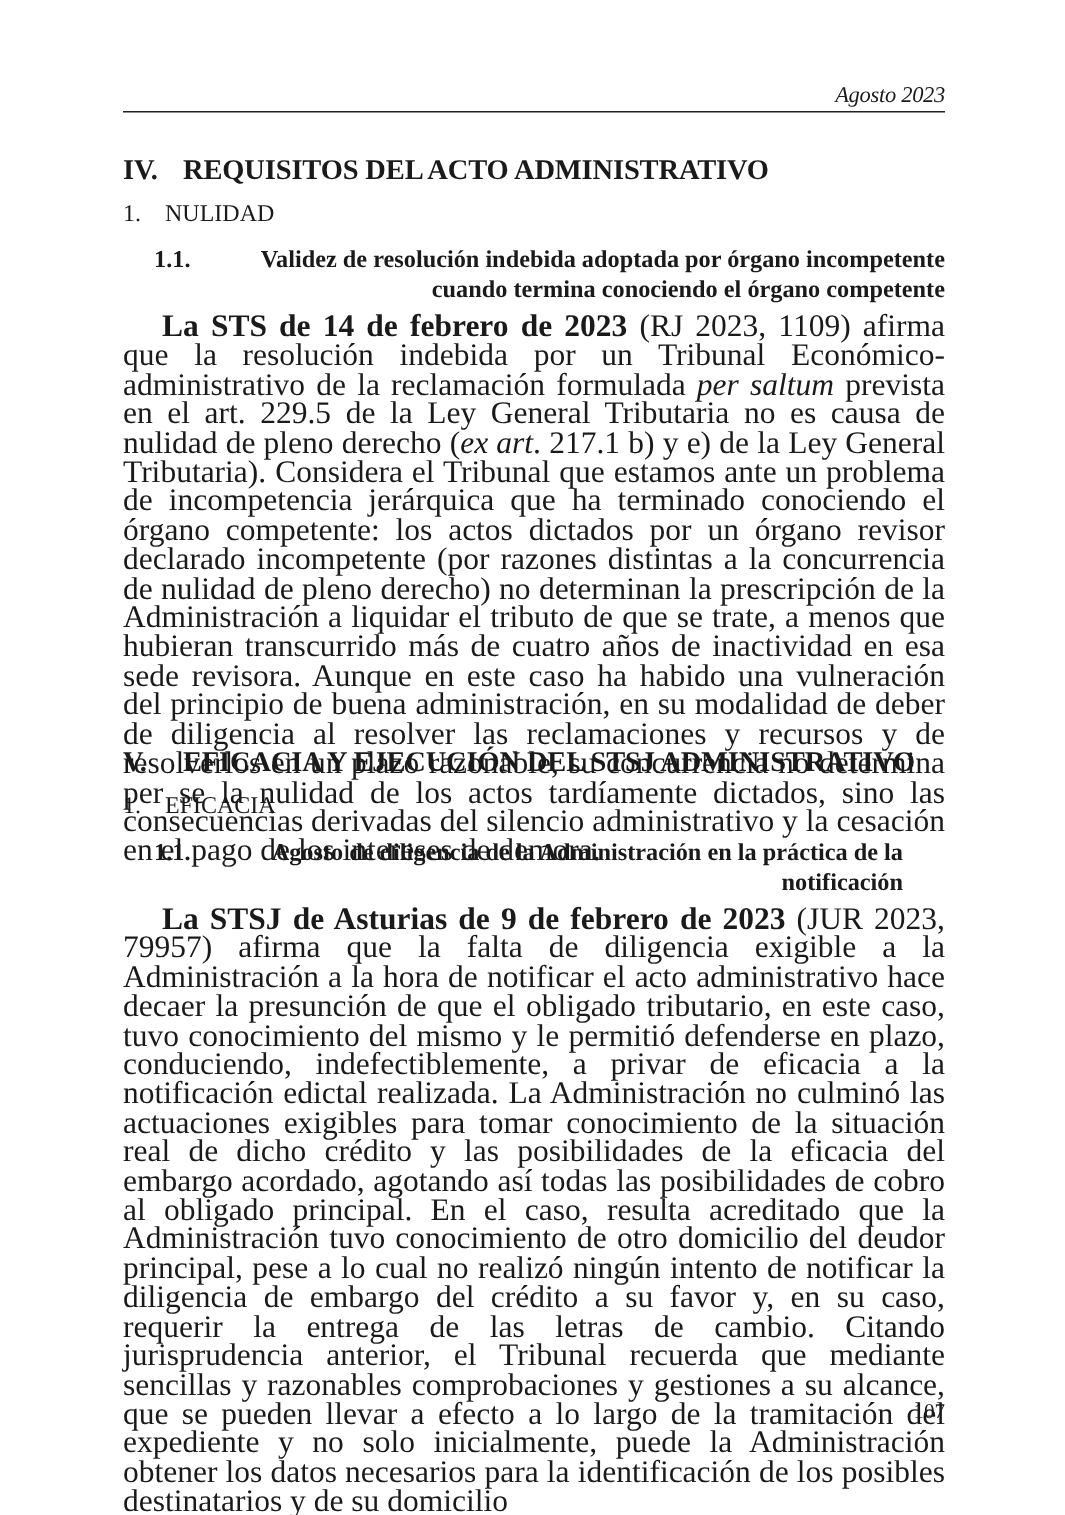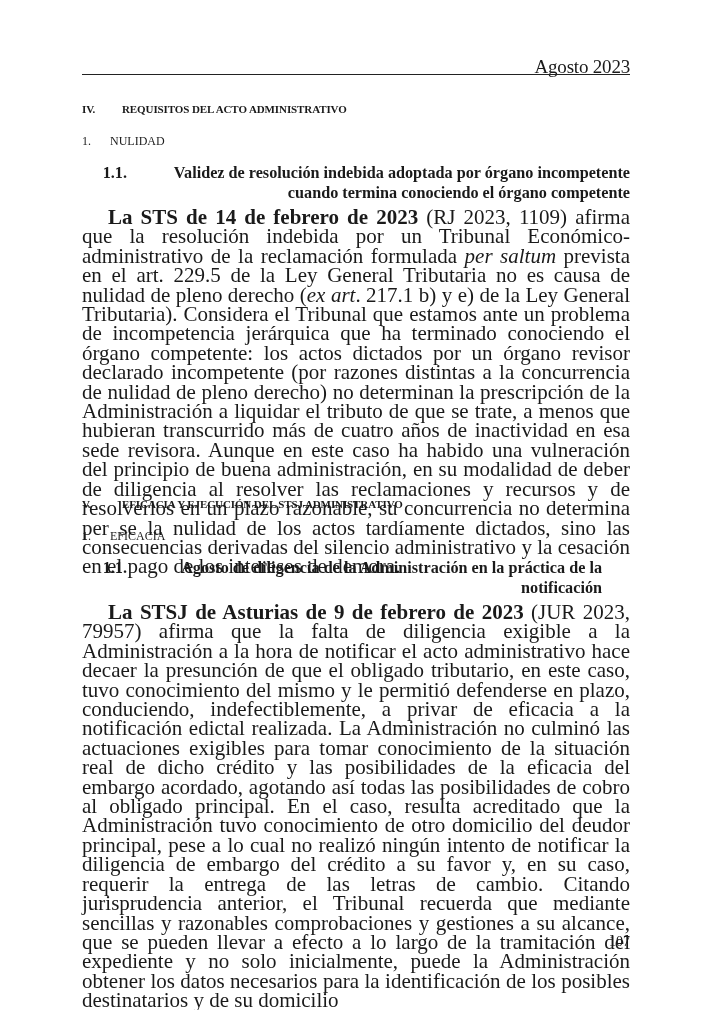--- a/index.html
+++ b/index.html
@@ -1,23 +1,23 @@
 <!DOCTYPE html>
 <html><head>
 <meta charset="utf-8">
 <style>
   html, body { margin: 0; padding: 0; background: #ffffff; }
   body { width: 710px; height: 1010px; position: relative; overflow: hidden;
          font-family: "Liberation Serif", "DejaVu Serif", serif; color: #1a1a1a; }
   .page { position: absolute; left: 82px; top: 0; width: 548px; }
-  .running-head { position: absolute; top: 56px; right: 0; font-size: 19px; letter-spacing: -0.2px; }
+  .running-head { position: absolute; top: 56px; right: 0; font-style: italic; font-size: 15px; letter-spacing: -0.2px; }
   .rule { position: absolute; top: 74px; left: 0; width: 548px; border-top: 1.4px solid #222; }
-  .h1 { position: absolute; left: 0; font-weight: bold; font-size: 11px; letter-spacing: -0.1px; white-space: nowrap; }
+  .h1 { position: absolute; left: 0; font-weight: bold; font-size: 19px; letter-spacing: -0.1px; white-space: nowrap; }
   .h1 .num { display: inline-block; width: 40px; }
-  .h2 { position: absolute; left: 0; font-size: 12px; white-space: nowrap; }
+  .h2 { position: absolute; left: 0; font-size: 16px; white-space: nowrap; }
   .h2 .num { display: inline-block; width: 28px; }
   .h3 { position: absolute; left: 0; font-weight: bold; font-size: 16.2px; line-height: 20px; width: 548px; display: flex; text-align: right; }
   .h3 .num { flex: 0 0 45px; }
   .h3 .txt { flex: 1; }
   .para { position: absolute; left: 0; width: 548px; font-size: 21px; line-height: 19.4px;
           text-align: justify; text-indent: 26px; hyphens: none; }
   .para b { font-weight: bold; }
   .folio { position: absolute; top: 934px; right: 0; font-size: 14px; margin-left: 48px; }
 </style>
 </head>

